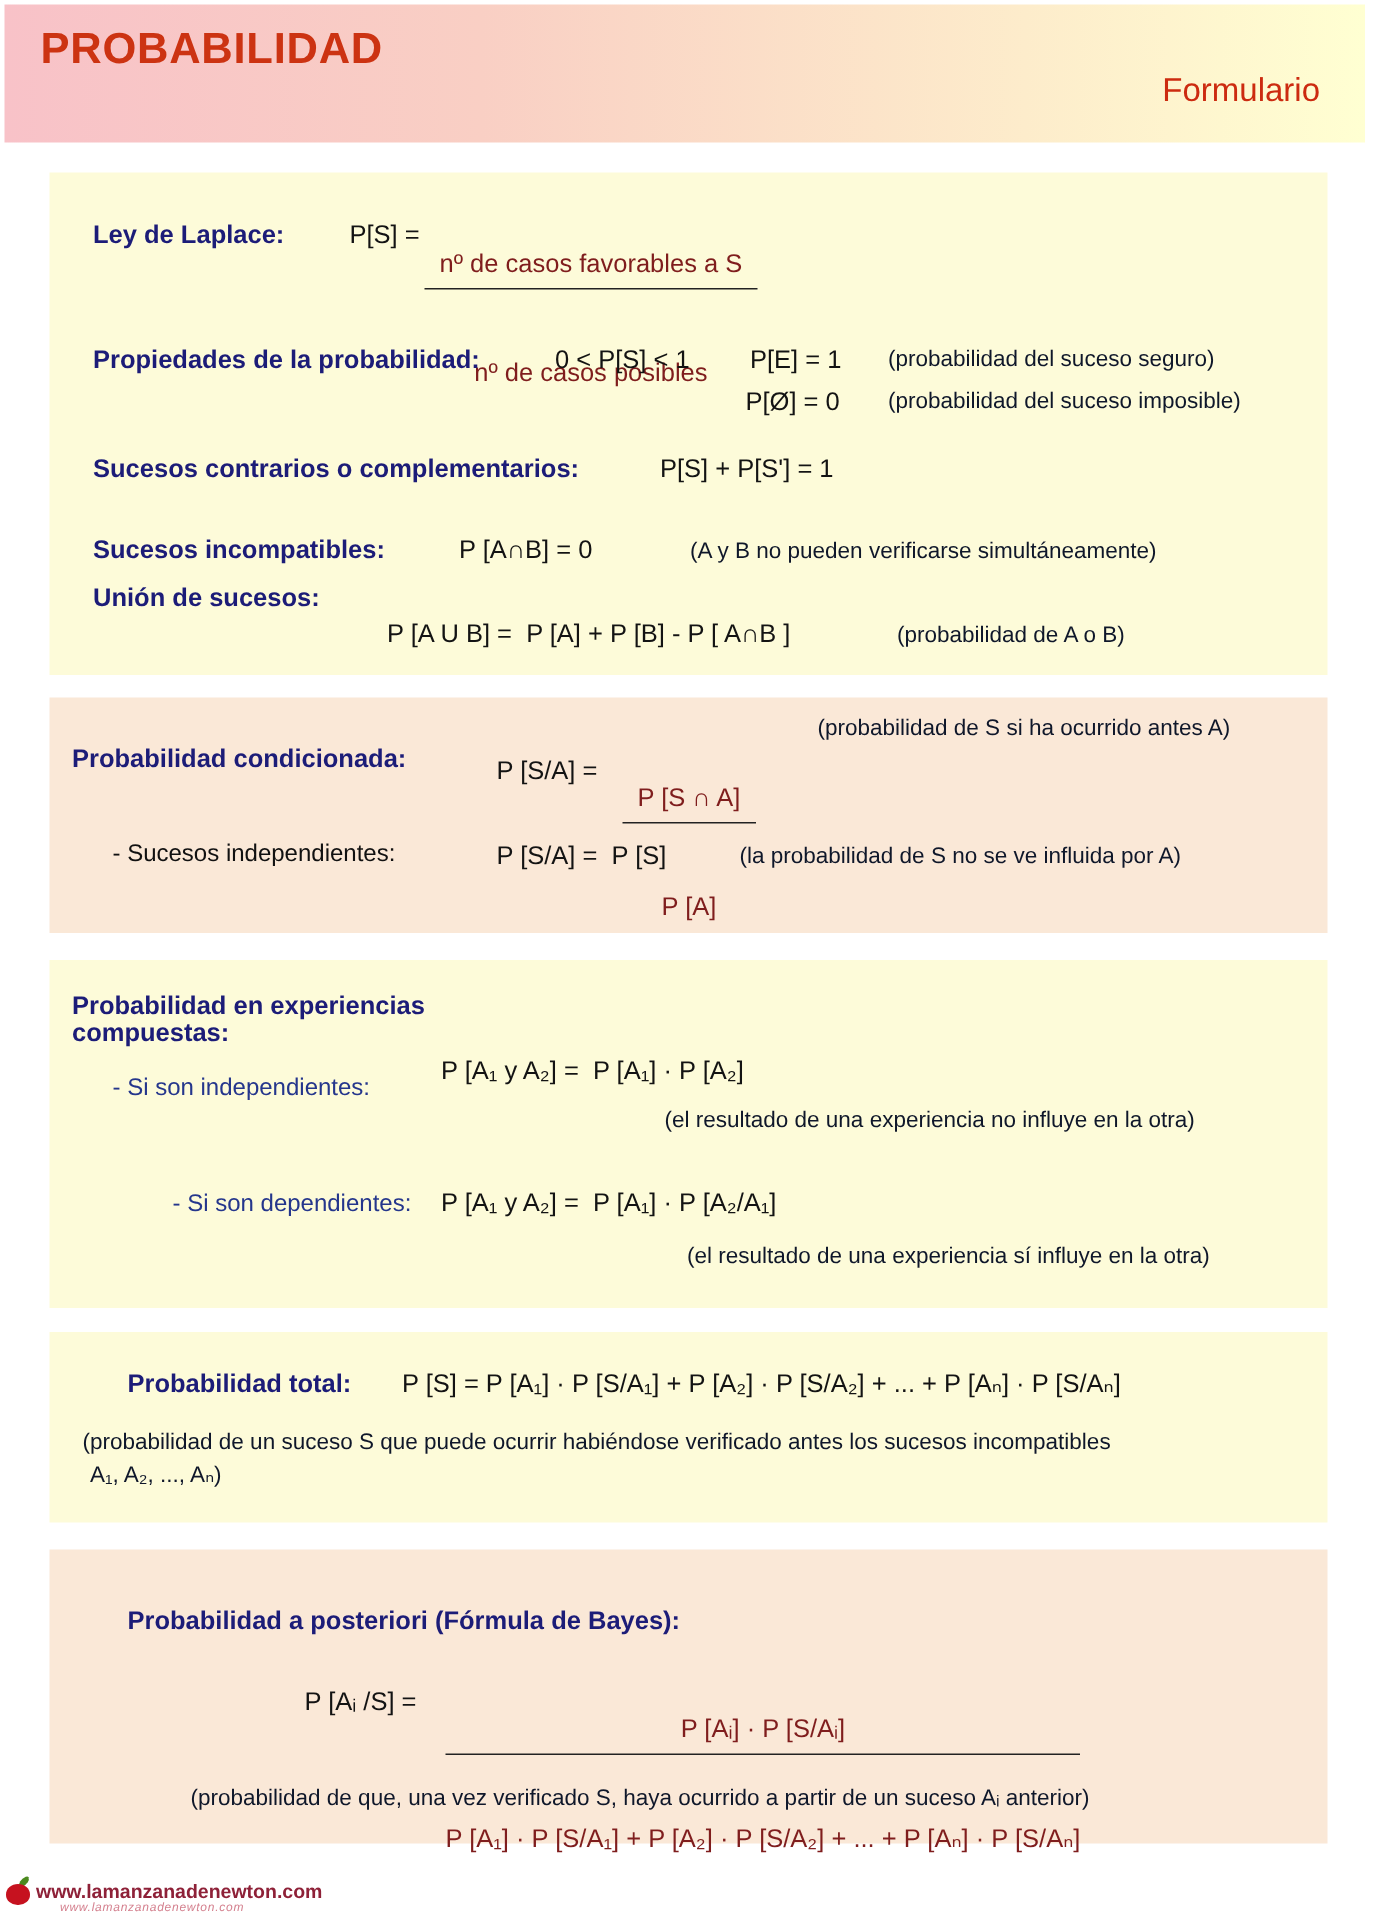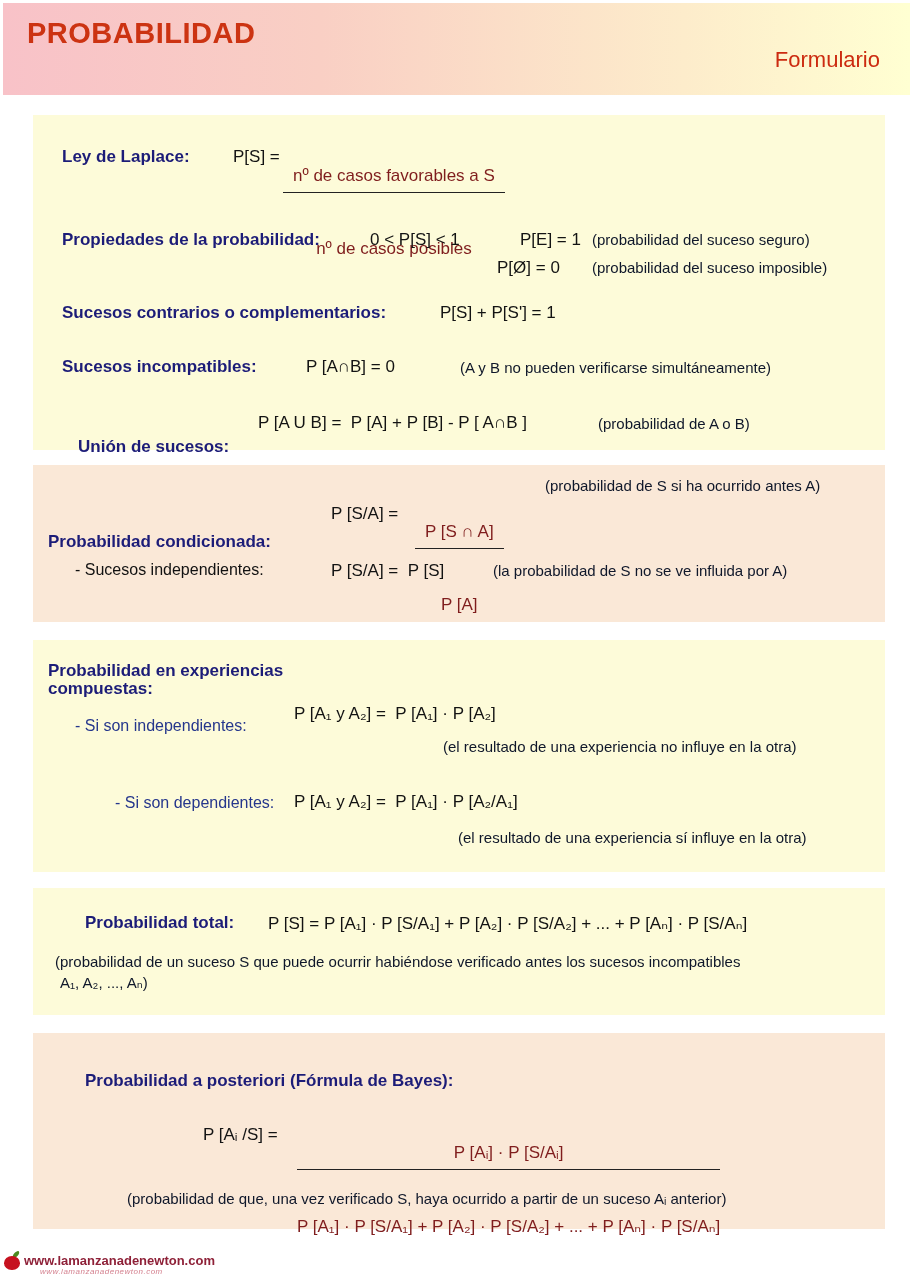--- a/index.html
+++ b/index.html
@@ -45,39 +45,39 @@
 
   <div class="abs heading" style="left:62px;top:147px;">Ley de Laplace:</div>
   <div class="abs formula" style="left:233px;top:147px;">P[S] =</div>
   <div class="abs frac" style="left:283px;top:126px;">
     <span class="num">nº de casos favorables a S</span>
     <span class="den">nº de casos posibles</span>
   </div>
 
   <div class="abs heading" style="left:62px;top:230px;">Propiedades de la probabilidad:</div>
   <div class="abs formula" style="left:370px;top:230px;">0 &lt; P[S] &lt; 1</div>
-  <div class="abs formula" style="left:500px;top:230px;margin-left:20px;">P[E] = 1</div>
+  <div class="abs formula" style="left:500px;top:230px;">P[E] = 1</div>
   <div class="abs note" style="left:592px;top:231px;">(probabilidad del suceso seguro)</div>
   <div class="abs formula" style="left:497px;top:258px;">P[Ø] = 0</div>
   <div class="abs note" style="left:592px;top:259px;">(probabilidad del suceso imposible)</div>
 
   <div class="abs heading" style="left:62px;top:303px;">Sucesos contrarios o complementarios:</div>
   <div class="abs formula" style="left:440px;top:303px;">P[S] + P[S'] = 1</div>
 
   <div class="abs heading" style="left:62px;top:357px;">Sucesos incompatibles:</div>
   <div class="abs formula" style="left:306px;top:357px;">P [A∩B] = 0</div>
   <div class="abs note" style="left:460px;top:359px;">(A y B no pueden verificarse simultáneamente)</div>
 
-  <div class="abs heading" style="left:62px;top:437px;margin-left:16px;">Unión de sucesos:</div>
+  <div class="abs heading" style="left:62px;top:389px;">Unión de sucesos:</div>
   <div class="abs formula" style="left:258px;top:413px;">P [A U B] =  P [A] + P [B] - P [ A∩B ]</div>
   <div class="abs note" style="left:598px;top:415px;">(probabilidad de A o B)</div>
 
   <div class="panel bg-peach" style="top:465px;height:157px;"></div>
 
-  <div class="abs heading" style="left:48px;top:532px;text-align:right;">Probabilidad condicionada:</div>
+  <div class="abs heading" style="left:48px;top:496px;text-align:right;">Probabilidad condicionada:</div>
   <div class="abs formula" style="left:331px;top:504px;">P [S/A] =</div>
   <div class="abs frac" style="left:415px;top:482px;">
     <span class="num">P [S ∩ A]</span>
     <span class="den">P [A]</span>
   </div>
   <div class="abs note" style="left:545px;top:477px;">(probabilidad de S si ha ocurrido antes A)</div>
 
   <div class="abs dash" style="left:75px;top:561px;">- Sucesos independientes:</div>
   <div class="abs formula" style="left:331px;top:561px;">P [S/A] =  P [S]</div>
   <div class="abs note" style="left:493px;top:562px;">(la probabilidad de S no se ve influida por A)</div>

